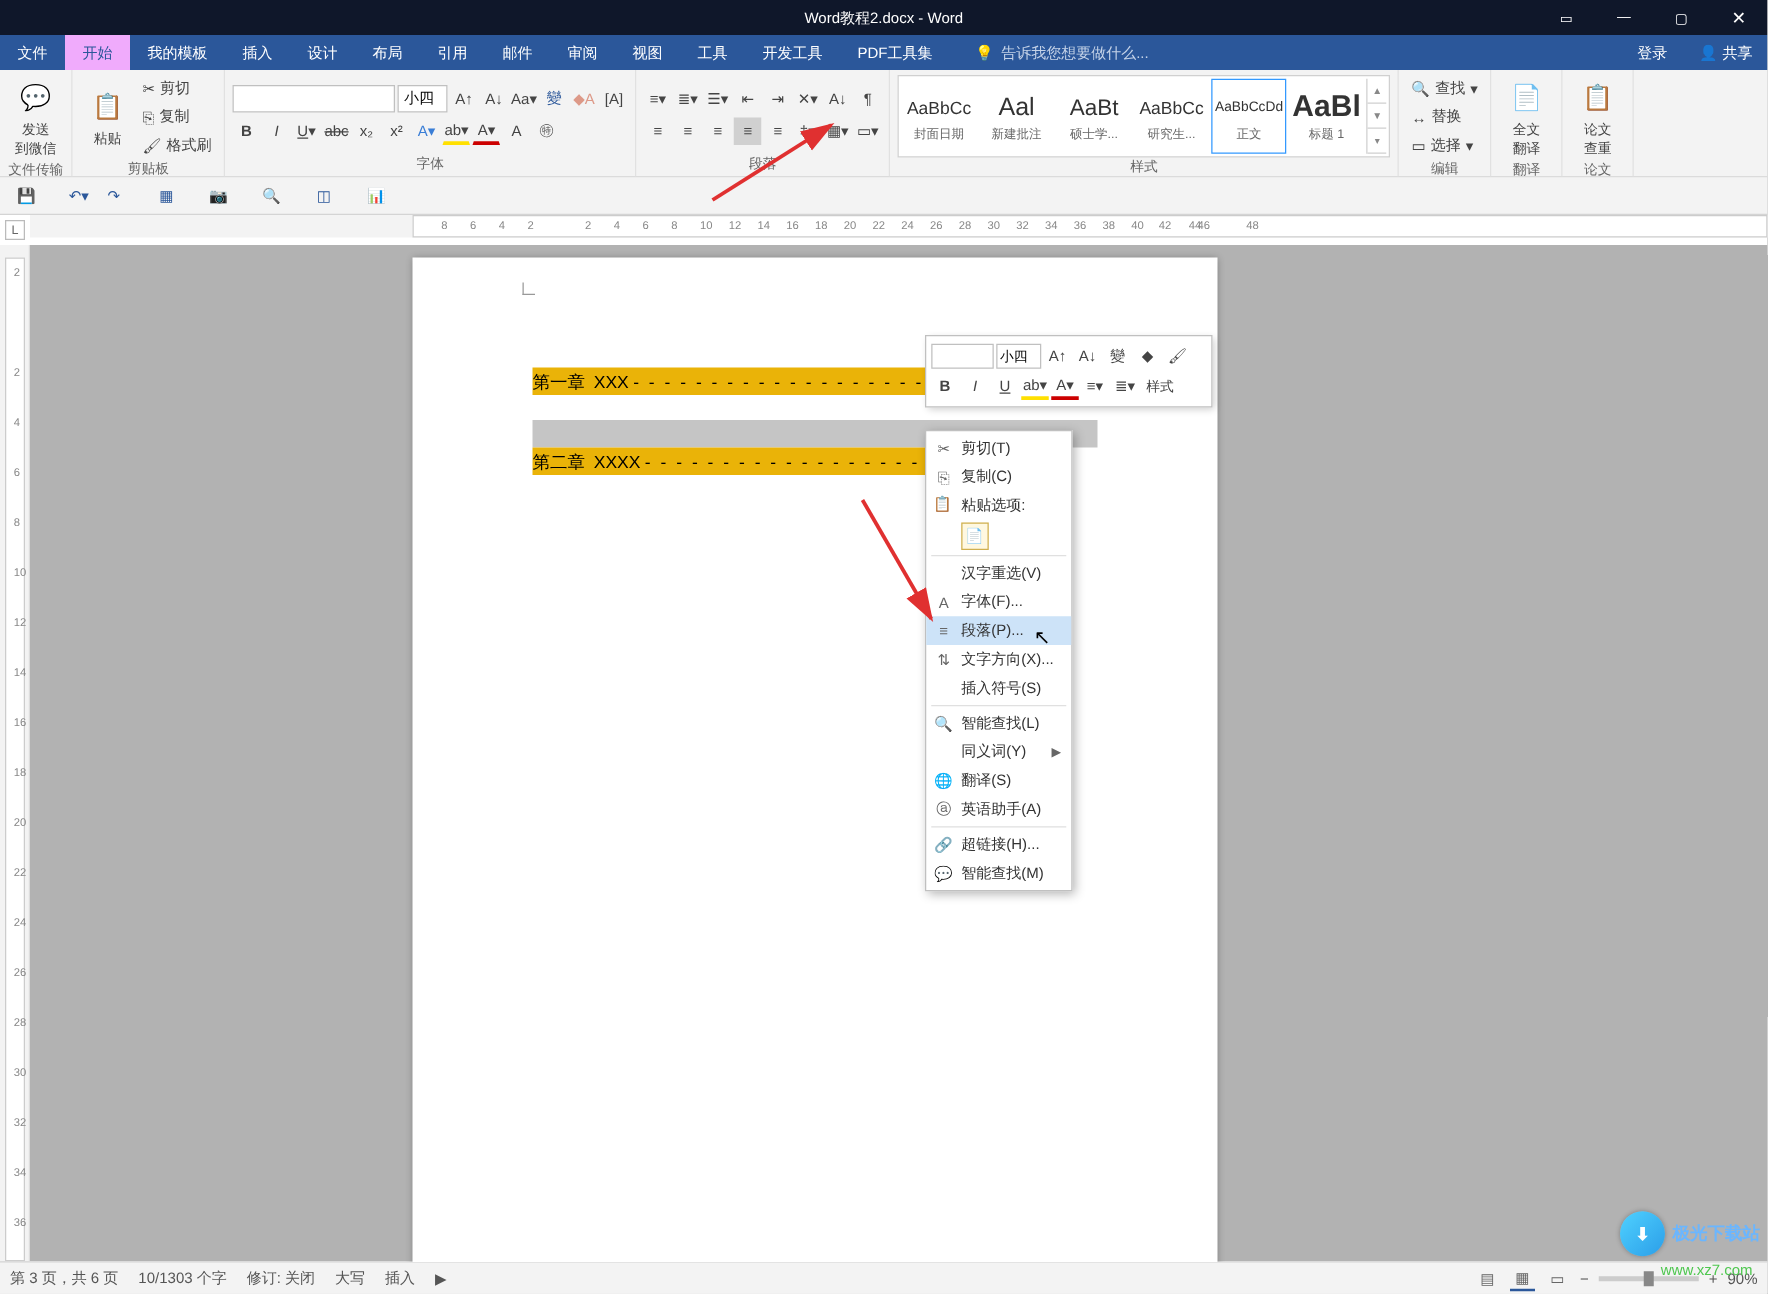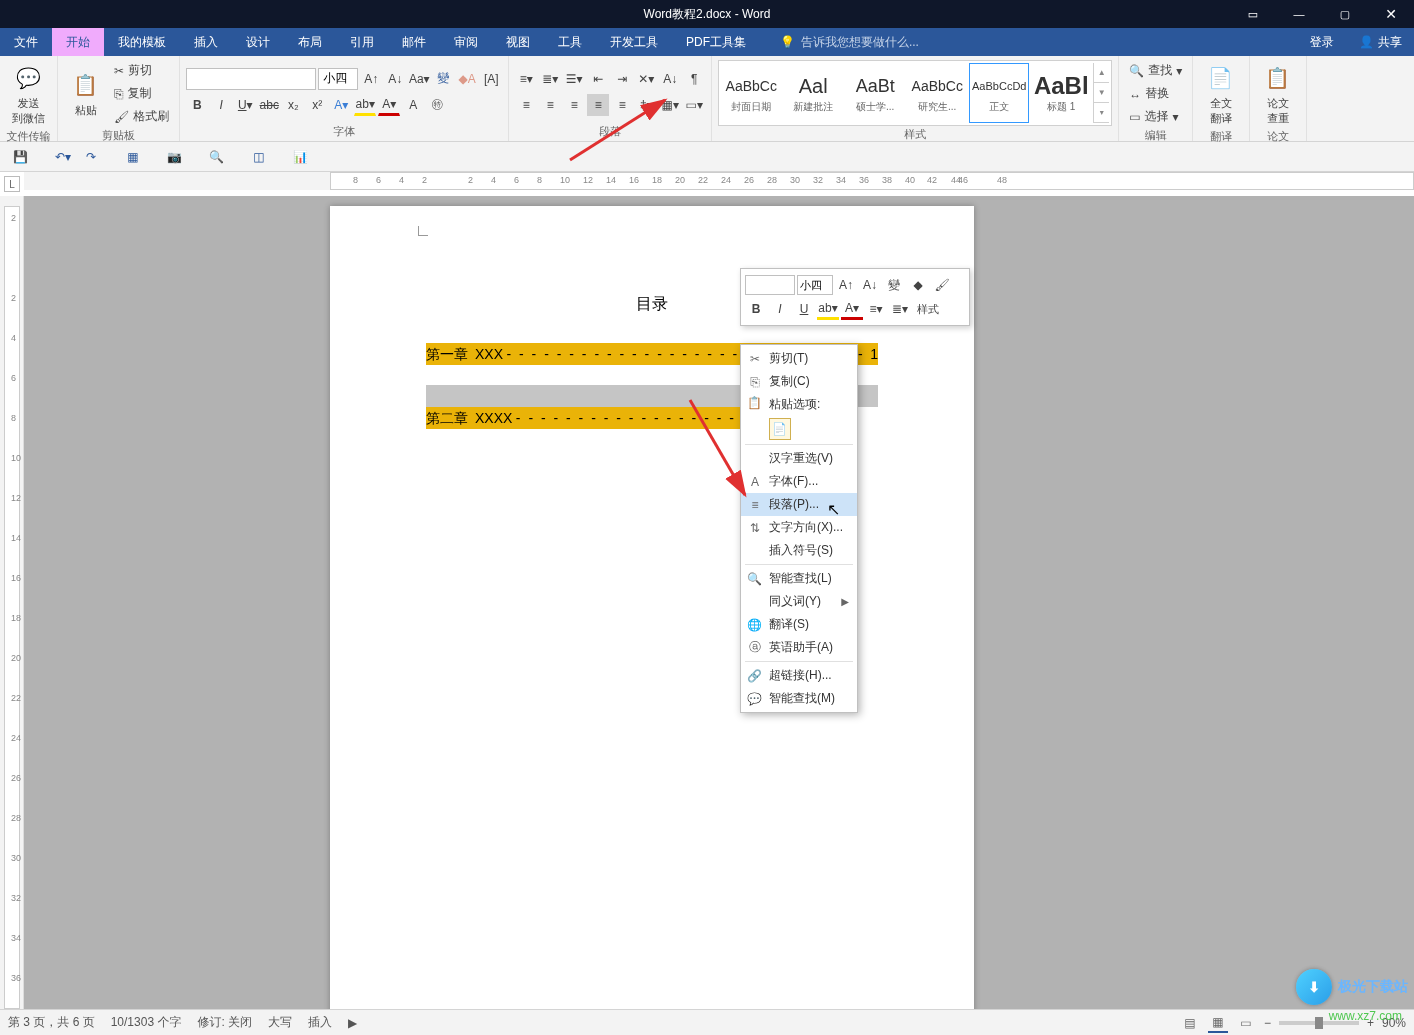--- a/index.html
+++ b/index.html
@@ -387,21 +387,20 @@
         <span class="rnum-v" style="top: 646px;">30</span>
         <span class="rnum-v" style="top: 686px;">32</span>
         <span class="rnum-v" style="top: 726px;">34</span>
         <span class="rnum-v" style="top: 766px;">36</span>
         <span class="rnum-v" style="top: 806px;">38</span>
       </div>
   </div>
   <div class="page-wrap">
     <div class="page">
       <div class="topmark"></div>
-      <div class="doc-title">目录</div>
       <div class="toc-line">
         <span class="chap">第一章</span>&nbsp;&nbsp;
         <span>XXX</span>&nbsp;
         <span class="dots">- - - - - - - - - - - - - - - - - - - - - - - - - - - - - - - - - - - - - - - - - - - -</span>
         <span class="pg">1</span>
       </div>
       <div class="toc-sel"></div>
       <div class="toc-line" style="width:73%;">
         <span class="chap">第二章</span>&nbsp;&nbsp;
         <span>XXXX</span>&nbsp;

